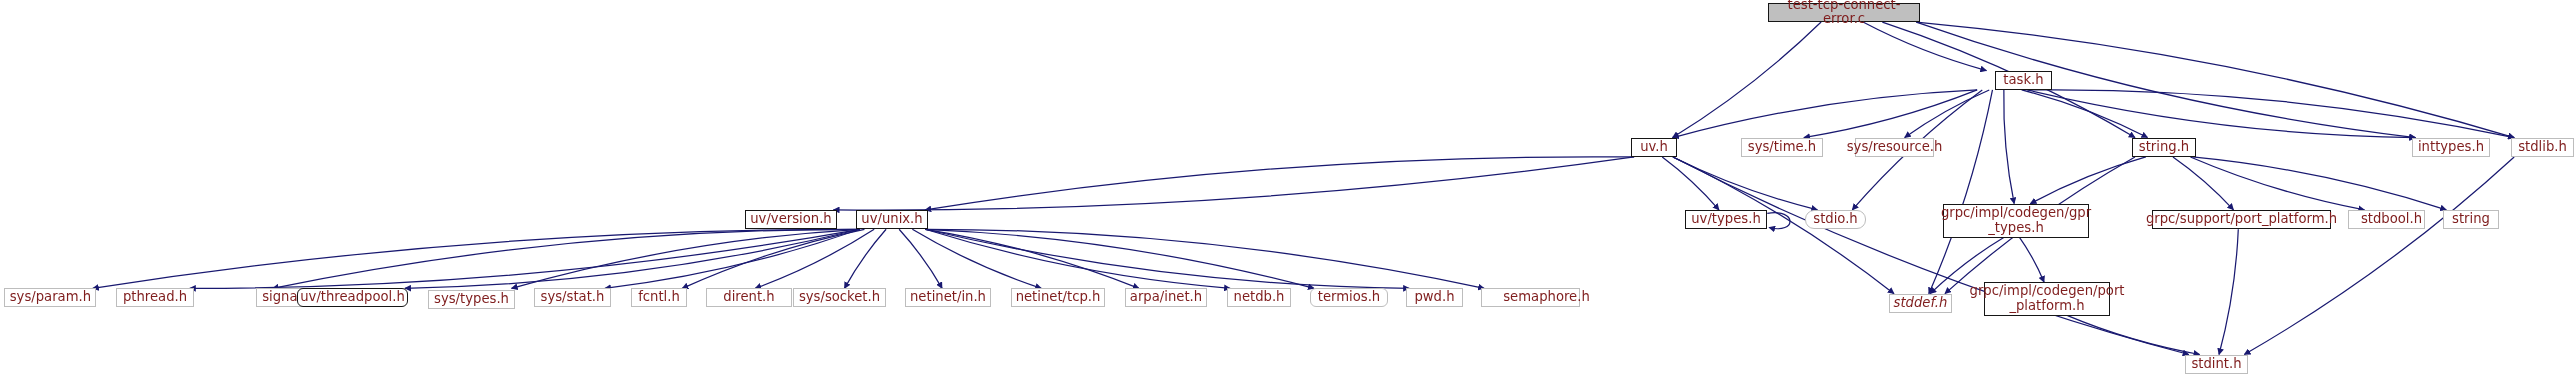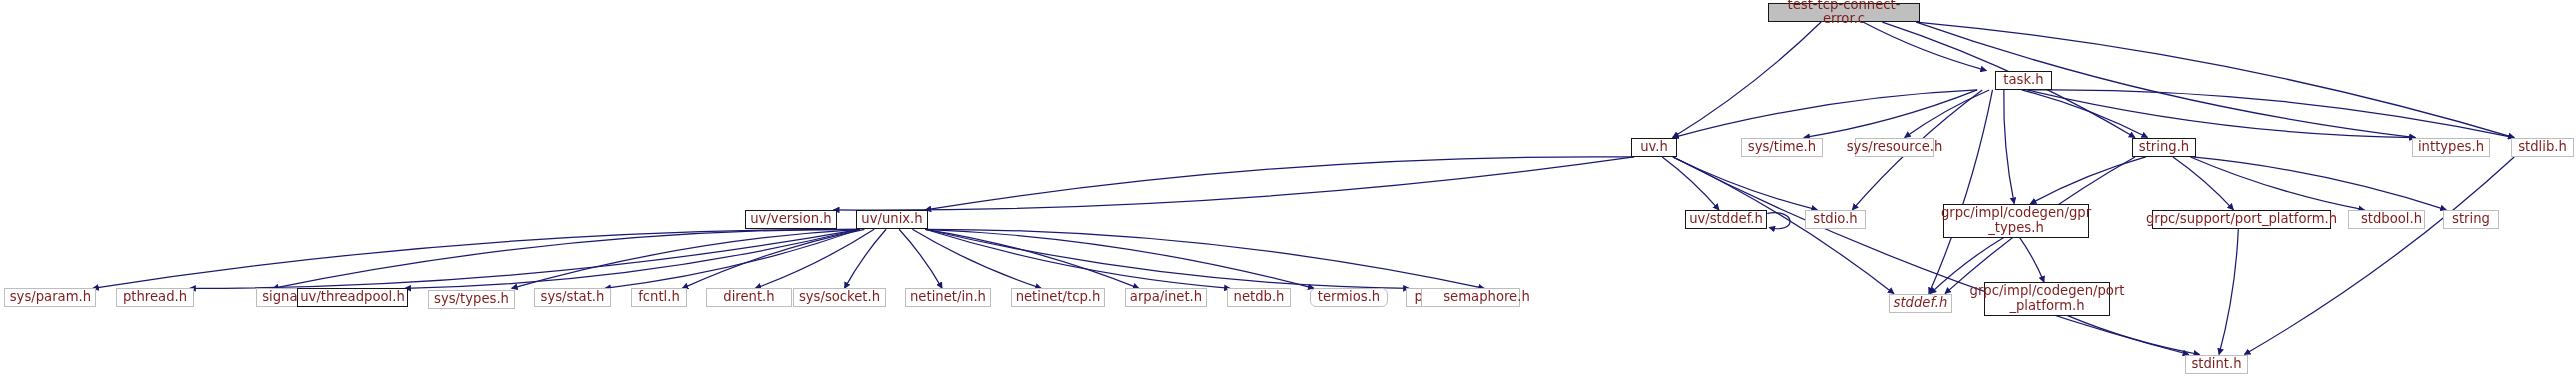--- a/index.html
+++ b/index.html
@@ -95,42 +95,42 @@
       <div class="node root" style="left: 1768px; top: 2.6px; width: 152px; height: 19.4px;">test-tcp-connect-error.c</div>
       <div class="node bold" style="left: 1974px; top: 71px; width: 57px; height: 19.4px; margin-left: 21px;">task.h</div>
       <div class="node bold" style="left: 1631px; top: 138px; width: 46px; height: 19.4px;">uv.h</div>
       <div class="node " style="left: 1741px; top: 138px; width: 82px; height: 19.4px;">sys/time.h</div>
       <div class="node " style="left: 1842px; top: 138px; width: 79px; height: 19.4px; margin-left: 13px;">sys/resource.h</div>
       <div class="node bold" style="left: 2132px; top: 138px; width: 64px; height: 19.4px;">string.h</div>
       <div class="node " style="left: 2412px; top: 138px; width: 78px; height: 19.4px;">inttypes.h</div>
       <div class="node " style="left: 2511px; top: 138px; width: 63px; height: 19.4px;">stdlib.h</div>
       <div class="node bold" style="left: 745px; top: 210px; width: 92px; height: 19.4px;">uv/version.h</div>
       <div class="node bold" style="left: 856px; top: 210px; width: 72px; height: 19.4px;">uv/unix.h</div>
-      <div class="node bold" style="left: 1685px; top: 210px; width: 82px; height: 19.4px;">uv/stddef.h</div>
-      <div class="node " style="left: 1805px; top: 210px; width: 61px; height: 19.4px;">stdio.h</div>
+      <div class="node bold" style="left: 1685px; top: 210px; width: 82px; height: 19.4px;">uv/types.h</div>
+      <div class="node " style="left: 1805px; top: 210px; width: 61px; height: 19.4px; border-radius: 9px;">stdio.h</div>
       <div class="node bold" style="left: 1943px; top: 204px; width: 146px; height: 34px;">grpc/impl/codegen/gpr
 _types.h</div>
       <div class="node bold" style="left: 2152px; top: 210px; width: 179px; height: 19.4px;">grpc/support/port_platform.h</div>
       <div class="node " style="left: 2348px; top: 210px; width: 77px; height: 19.4px; padding-left: 10px;">stdbool.h</div>
       <div class="node " style="left: 2443px; top: 210px; width: 56px; height: 19.4px;">string</div>
       <div class="node " style="left: 4.4px; top: 288px; width: 92px; height: 19.4px;">sys/param.h</div>
       <div class="node " style="left: 116px; top: 288px; width: 78px; height: 19.4px;">pthread.h</div>
       <div class="node " style="left: 212px; top: 288px; width: 64px; height: 19.4px; margin-left: 44px;">signal.h</div>
-      <div class="node bold" style="left: 297px; top: 288px; width: 111px; height: 19.4px;">uv/threadpool.h</div>
+      <div class="node bold" style="left: 297px; top: 288px; width: 111px; height: 19.4px; border-radius: 6px;">uv/threadpool.h</div>
       <div class="node " style="left: 428px; top: 290px; width: 87px; height: 19px;">sys/types.h</div>
       <div class="node " style="left: 534px; top: 288px; width: 77px; height: 19.4px;">sys/stat.h</div>
       <div class="node " style="left: 631px; top: 288px; width: 56px; height: 19.4px;">fcntl.h</div>
       <div class="node " style="left: 706px; top: 288px; width: 86px; height: 19.4px;">dirent.h</div>
       <div class="node " style="left: 793px; top: 288px; width: 93px; height: 19.4px;">sys/socket.h</div>
       <div class="node " style="left: 905px; top: 288px; width: 86px; height: 19.4px;">netinet/in.h</div>
       <div class="node " style="left: 1011px; top: 288px; width: 94px; height: 19.4px;">netinet/tcp.h</div>
       <div class="node " style="left: 1125px; top: 288px; width: 82px; height: 19.4px;">arpa/inet.h</div>
       <div class="node " style="left: 1227px; top: 288px; width: 64px; height: 19.4px;">netdb.h</div>
       <div class="node " style="left: 1310px; top: 288px; width: 78px; height: 19.4px; border-radius: 6px;">termios.h</div>
       <div class="node " style="left: 1406px; top: 288px; width: 57px; height: 19.4px;">pwd.h</div>
-      <div class="node " style="left: 1421px; top: 288px; width: 99px; height: 19.4px; padding-left: 32px;">semaphore.h</div>
+      <div class="node " style="left: 1481px; top: 288px; width: 99px; height: 19.4px; padding-left: 32px;">semaphore.h</div>
       <div class="node " style="left: 1889px; top: 294px; width: 63px; height: 19.4px; font-style: italic;">stddef.h</div>
       <div class="node bold" style="left: 1984px; top: 282px; width: 126px; height: 34px;">grpc/impl/codegen/port
 _platform.h</div>
       <div class="node " style="left: 2185px; top: 355px; width: 63px; height: 19.4px;">stdint.h</div>
     </div>
 </div>
 
 
 </body></html>

